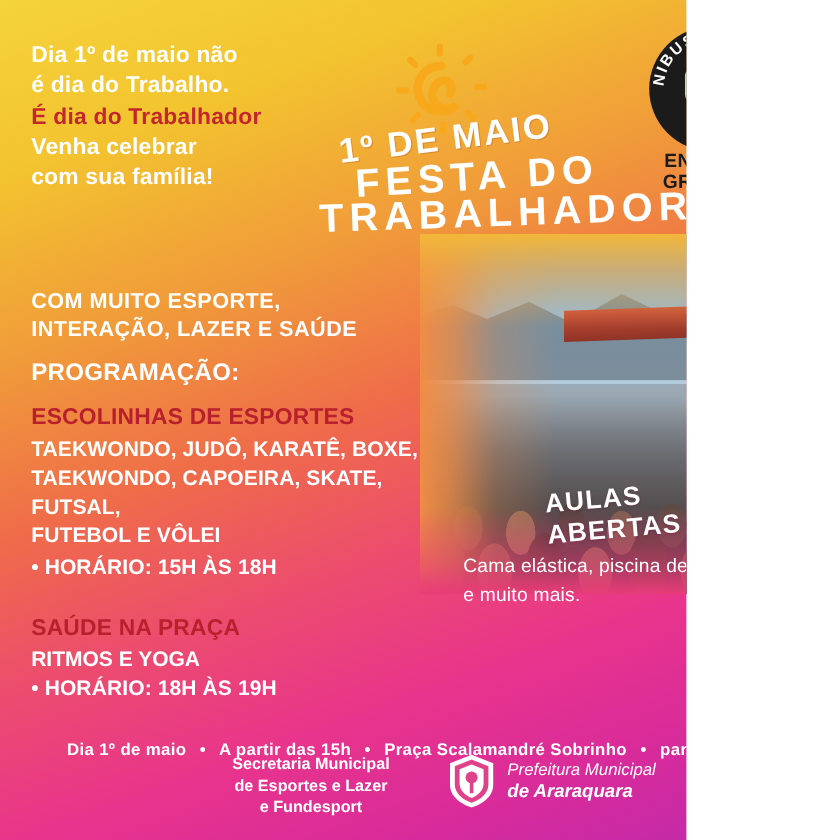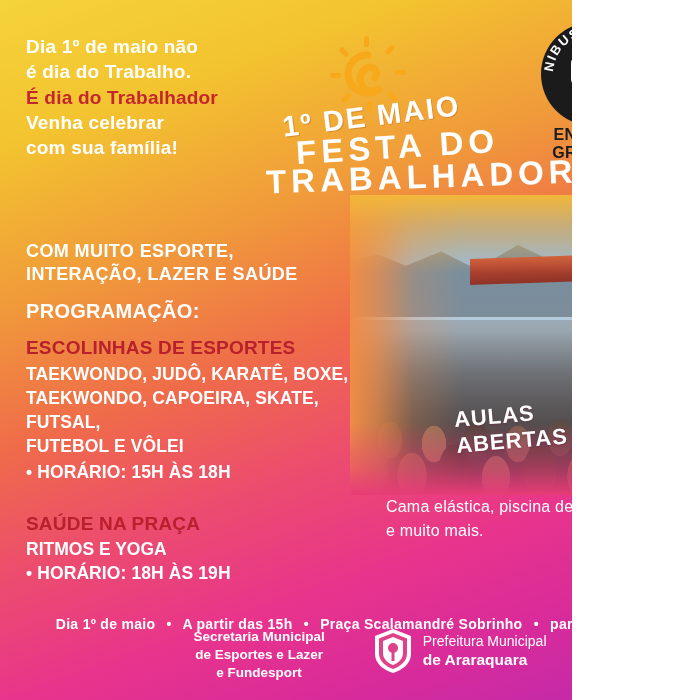--- a/index.html
+++ b/index.html
@@ -245,21 +245,21 @@
     font-size: 22px;
     letter-spacing: 1px;
     transform: rotate(-5deg);
     text-shadow: 0 1px 2px rgba(120,20,60,.35);
   }
 
   
   .extra {
     position: absolute;
     left: 386px;
-    top: 495px;
+    top: 461px;
     width: 290px;
     color: #ffffff;
     font-size: 16px;
     line-height: 1.52;
     letter-spacing: .2px;
   }
 
   
   .bottom-line {
     position: absolute;
@@ -290,20 +290,21 @@
     color: #ffffff;
     font-weight: bold;
     font-size: 13.5px;
     line-height: 1.35;
     text-align: center;
   }
   .pref {
     display: flex;
     align-items: center;
     gap: 10px;
+    font-style: italic;
   }
   .brasao {
     width: 40px;
     height: 46px;
   }
   .pref-text {
     color: #ffffff;
     font-size: 14px;
     line-height: 1.25;
   }

